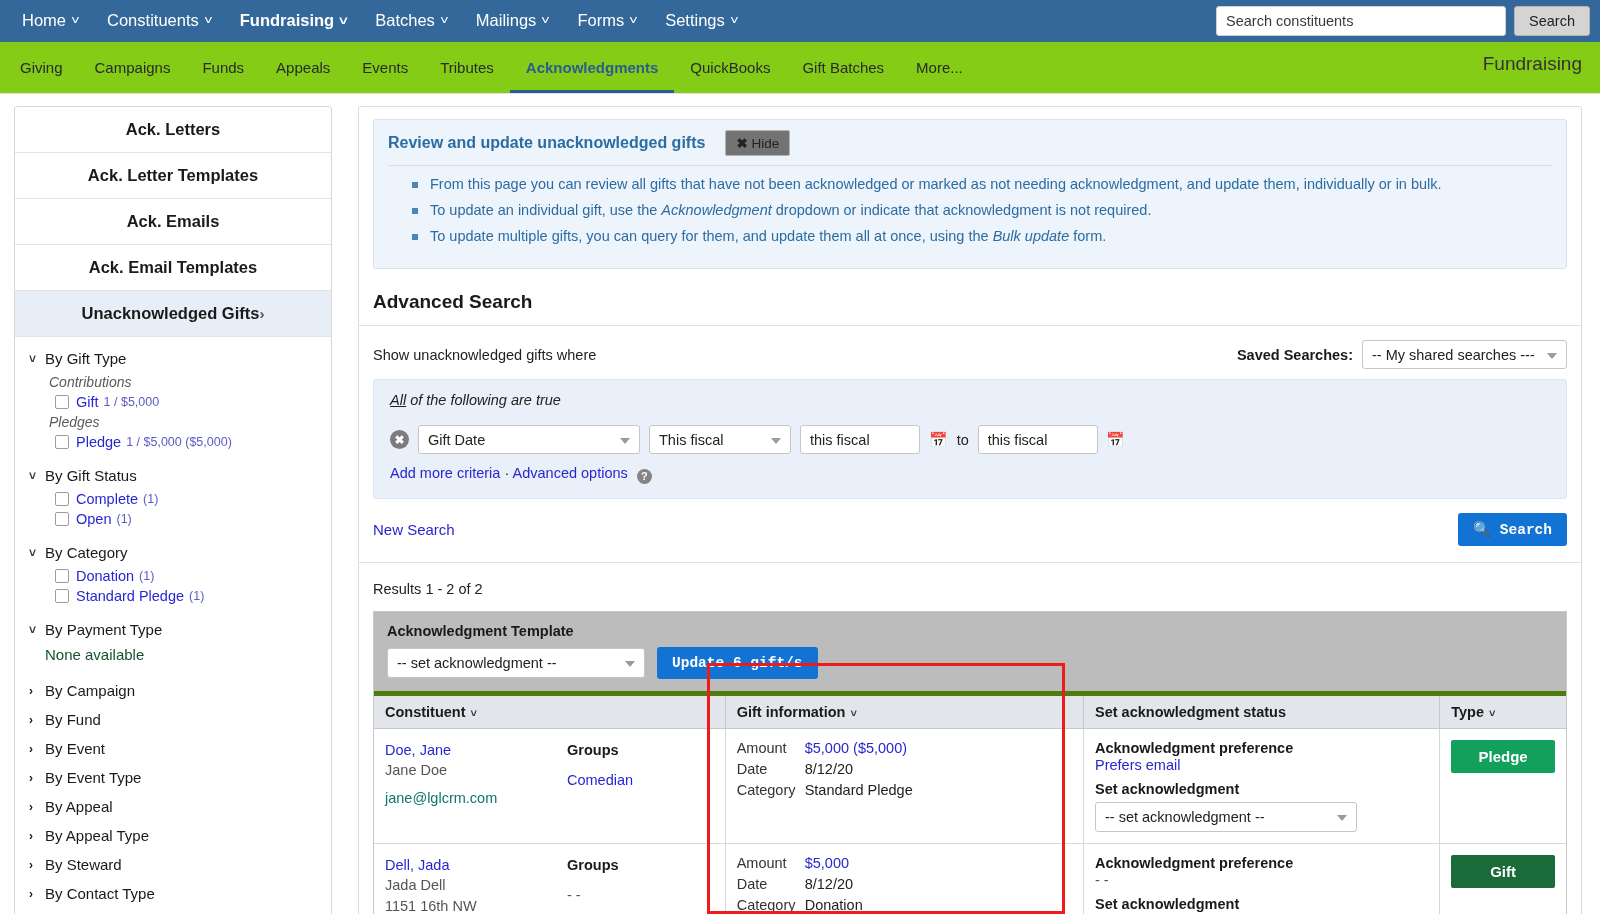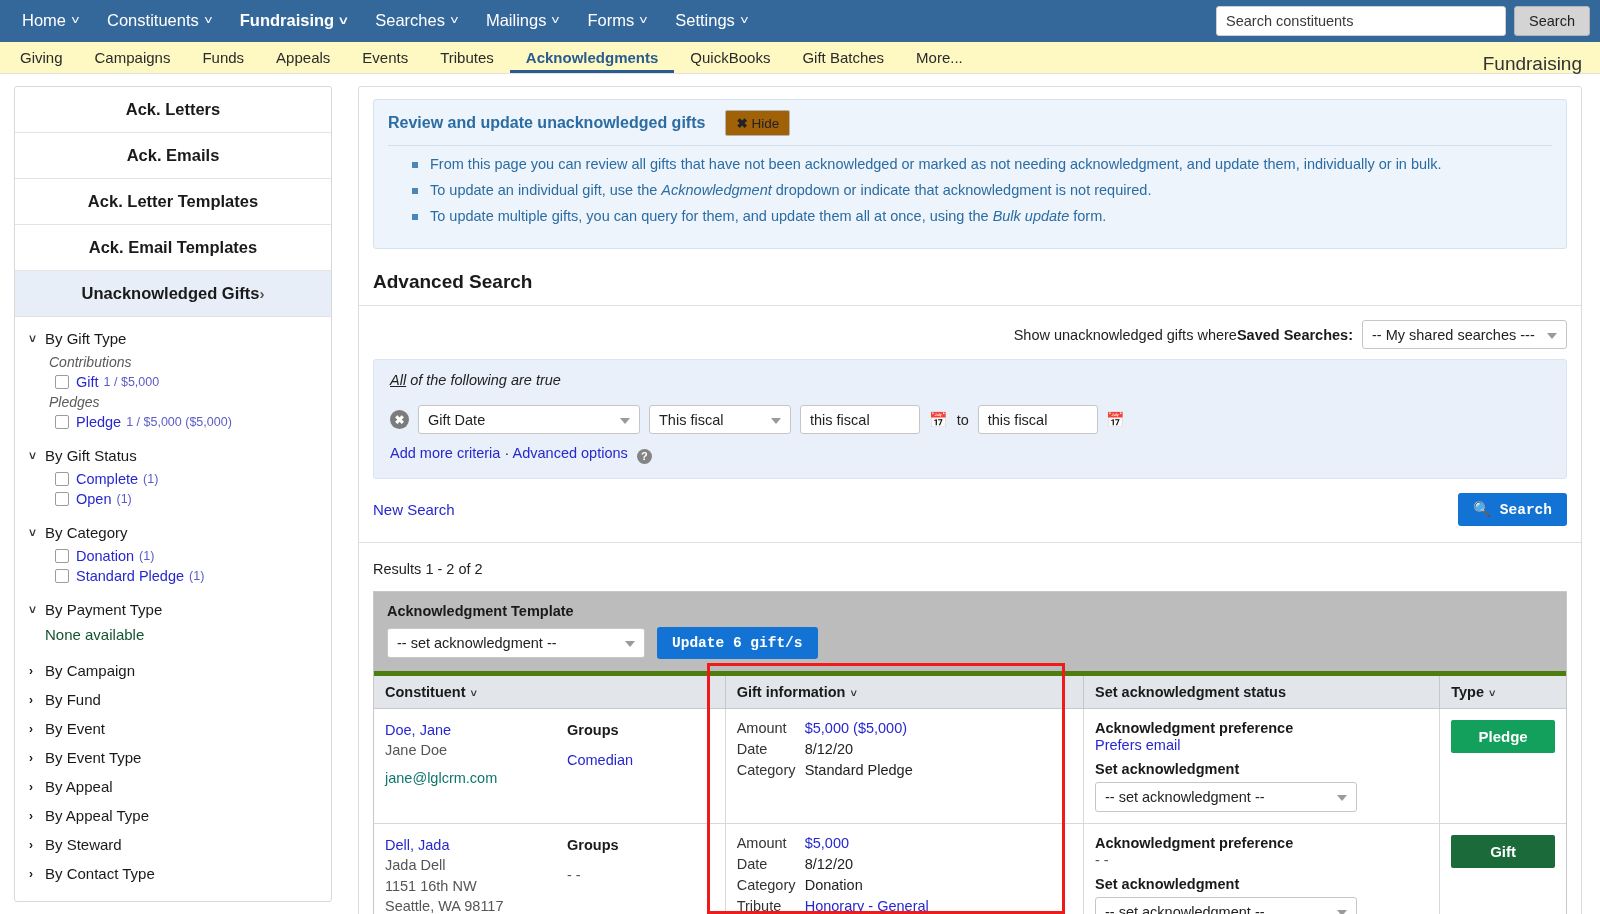--- a/index.html
+++ b/index.html
@@ -63,22 +63,22 @@
     border: 1px solid #b4b4b4;
     border-radius: 3px;
     font-size: 14.5px;
     font-family: "Liberation Sans", sans-serif;
     color: #222;
     cursor: pointer;
   }
 
   
   .subnav {
-    height: 32px;
-    background: #fef9c3;
+    height: 52px;
+    background: #84cc16;
     border-bottom: 1px solid #e2e2e2;
     display: flex;
     align-items: stretch;
     padding-left: 4px;
     position: relative;
   }
   .subnav-item {
     font-size: 15px;
     color: #2a2a2a;
     padding: 0 16px;
@@ -201,21 +201,21 @@
     margin: 12px 14px 0 14px;
     padding: 10px 14px 14px 14px;
   }
   .banner-head {
     display: flex; align-items: center; gap: 20px;
     padding-bottom: 9px;
     border-bottom: 1px solid #d3dfec;
   }
   .banner-title { color: #2b6ca3; font-size: 16px; font-weight: bold; }
   .hide-btn {
-    background: #a16207;
+    background: #737373;
     border: 1px solid #b3b3b3;
     border-radius: 2px;
     font-size: 13.5px;
     color: #222;
     padding: 4px 10px;
     cursor: pointer;
     font-family: "Liberation Sans", sans-serif;
   }
   .banner-list { padding: 10px 0 0 24px; }
   .banner-li {
@@ -230,21 +230,21 @@
   .banner-li i { font-style: italic; }
 
   
   .adv-title {
     font-size: 19px; font-weight: bold; color: #1a1a1a;
     padding: 22px 14px 12px 14px;
     border-bottom: 1px solid #e0e0e0;
     margin: 0 0 0 0;
   }
   .adv-row {
-    display: flex; align-items: center; justify-content: flex-end;
+    display: flex; align-items: center; justify-content: space-between;
     padding: 14px 14px 10px 14px;
   }
   .adv-label { font-size: 14.5px; color: #222; }
   .saved-wrap { display: flex; align-items: center; gap: 9px; }
   .saved-label { font-size: 14.5px; font-weight: bold; color: #1a1a1a; }
 
   .sel {
     position: relative;
     border: 1px solid #c6c6c6;
     border-radius: 3px;
@@ -404,21 +404,21 @@
 </head>
 <body>
 
 <div class="stage">
 
   <div class="topnav">
     <div id="topnav-items" style="display:flex;align-items:center;">
         <div class="topnav-item"><span>Home</span><span class="caret-d">˅</span></div>
         <div class="topnav-item"><span>Constituents</span><span class="caret-d">˅</span></div>
         <div class="topnav-item active"><span>Fundraising</span><span class="caret-d">˅</span></div>
-        <div class="topnav-item"><span>Searches</span><span class="caret-d">˅</span></div>
+        <div class="topnav-item"><span>Batches</span><span class="caret-d">˅</span></div>
         <div class="topnav-item"><span>Mailings</span><span class="caret-d">˅</span></div>
         <div class="topnav-item"><span>Forms</span><span class="caret-d">˅</span></div>
         <div class="topnav-item"><span>Settings</span><span class="caret-d">˅</span></div>
       </div>
     <div class="topnav-search">
       <input type="text" placeholder="Search constituents" style="">
       <button class="search-btn">Search</button>
     </div>
   </div>
 
@@ -439,24 +439,24 @@
   </div>
 
   <div class="page">
 
     <div class="sidebar">
       <div id="sidebar-links">
           <div class="side-link">
             <span>Ack. Letters</span>
           </div>
           <div class="side-link">
+            <span>Ack. Letter Templates</span>
+          </div>
+          <div class="side-link">
             <span>Ack. Emails</span>
-          </div>
-          <div class="side-link">
-            <span>Ack. Letter Templates</span>
           </div>
           <div class="side-link">
             <span>Ack. Email Templates</span>
           </div>
           <div class="side-link selected">
             <span>Unacknowledged Gifts</span>
             <span class="chev">›</span>
           </div>
         </div>
       <div class="facets" id="sidebar-facets">

